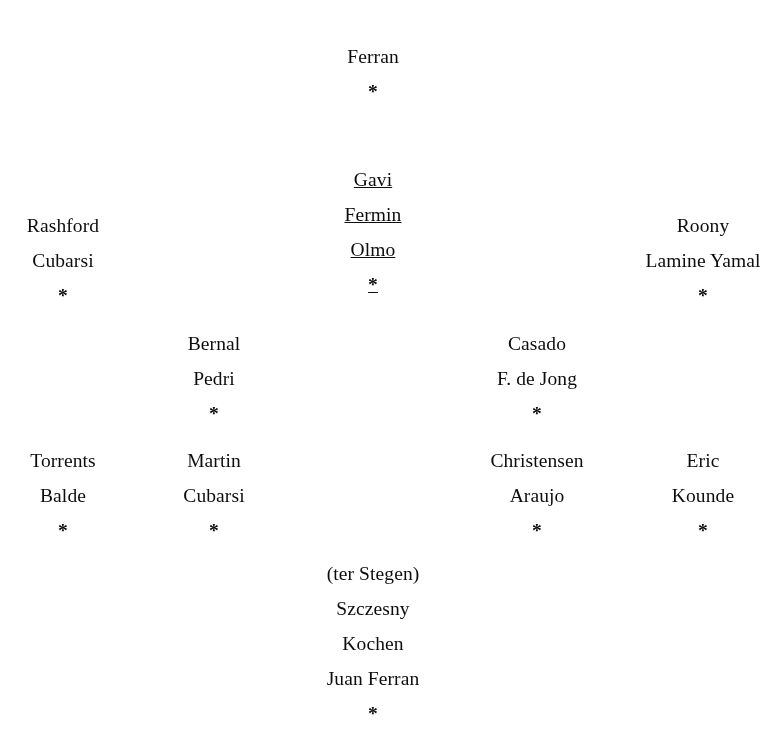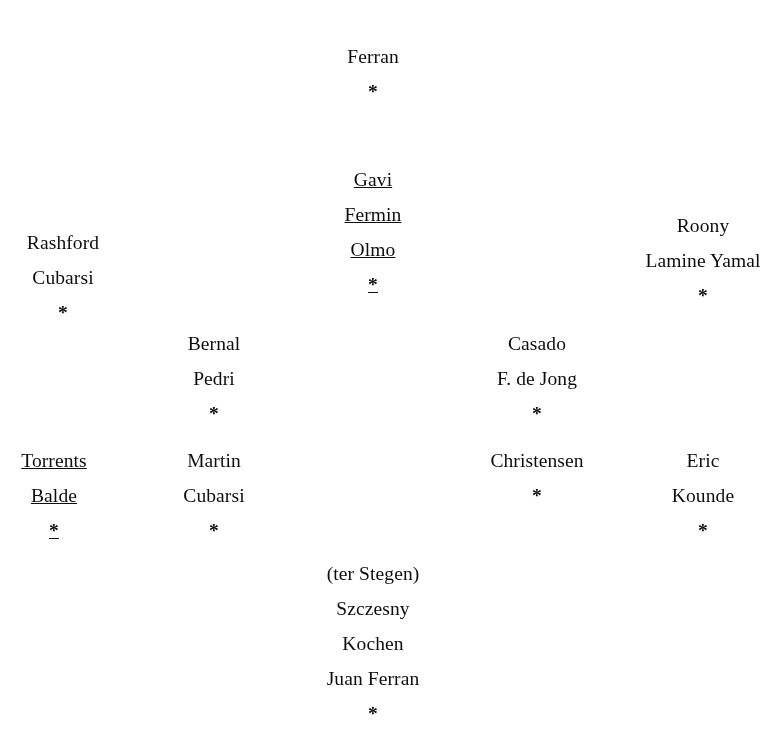--- a/index.html
+++ b/index.html
@@ -52,52 +52,53 @@
     <div class="slot" style="left: 373px; top: 39px;">
       <div class="player">Ferran</div>
       <div class="depth-marker">*</div>
     </div>
     <div class="slot" style="left: 373px; top: 162px; text-decoration: underline;">
       <div class="player">Gavi</div>
       <div class="player">Fermin</div>
       <div class="player">Olmo</div>
       <div class="depth-marker">*</div>
     </div>
-    <div class="slot" style="left: 63px; top: 208px; margin-top: 17px;">
+    <div class="slot" style="left: 63px; top: 208px;">
       <div class="player">Rashford</div>
       <div class="player">Cubarsi</div>
       <div class="depth-marker">*</div>
     </div>
     <div class="slot" style="left: 703px; top: 208px;">
       <div class="player">Roony</div>
       <div class="player">Lamine Yamal</div>
       <div class="depth-marker">*</div>
     </div>
     <div class="slot" style="left: 214px; top: 326px;">
       <div class="player">Bernal</div>
       <div class="player">Pedri</div>
       <div class="depth-marker">*</div>
     </div>
     <div class="slot" style="left: 537px; top: 326px;">
       <div class="player">Casado</div>
       <div class="player">F. de Jong</div>
       <div class="depth-marker">*</div>
     </div>
-    <div class="slot" style="left: 54px; top: 443px; text-decoration: underline;">
+    <div class="slot" style="left: 63px; top: 443px;">
       <div class="player">Torrents</div>
       <div class="player">Balde</div>
       <div class="depth-marker">*</div>
     </div>
     <div class="slot" style="left: 214px; top: 443px;">
       <div class="player">Martin</div>
       <div class="player">Cubarsi</div>
       <div class="depth-marker">*</div>
     </div>
     <div class="slot" style="left: 537px; top: 443px;">
       <div class="player">Christensen</div>
+      <div class="player">Araujo</div>
       <div class="depth-marker">*</div>
     </div>
     <div class="slot" style="left: 703px; top: 443px;">
       <div class="player">Eric</div>
       <div class="player">Kounde</div>
       <div class="depth-marker">*</div>
     </div>
     <div class="slot" style="left: 373px; top: 556px;">
       <div class="player">(ter Stegen)</div>
       <div class="player">Szczesny</div>

